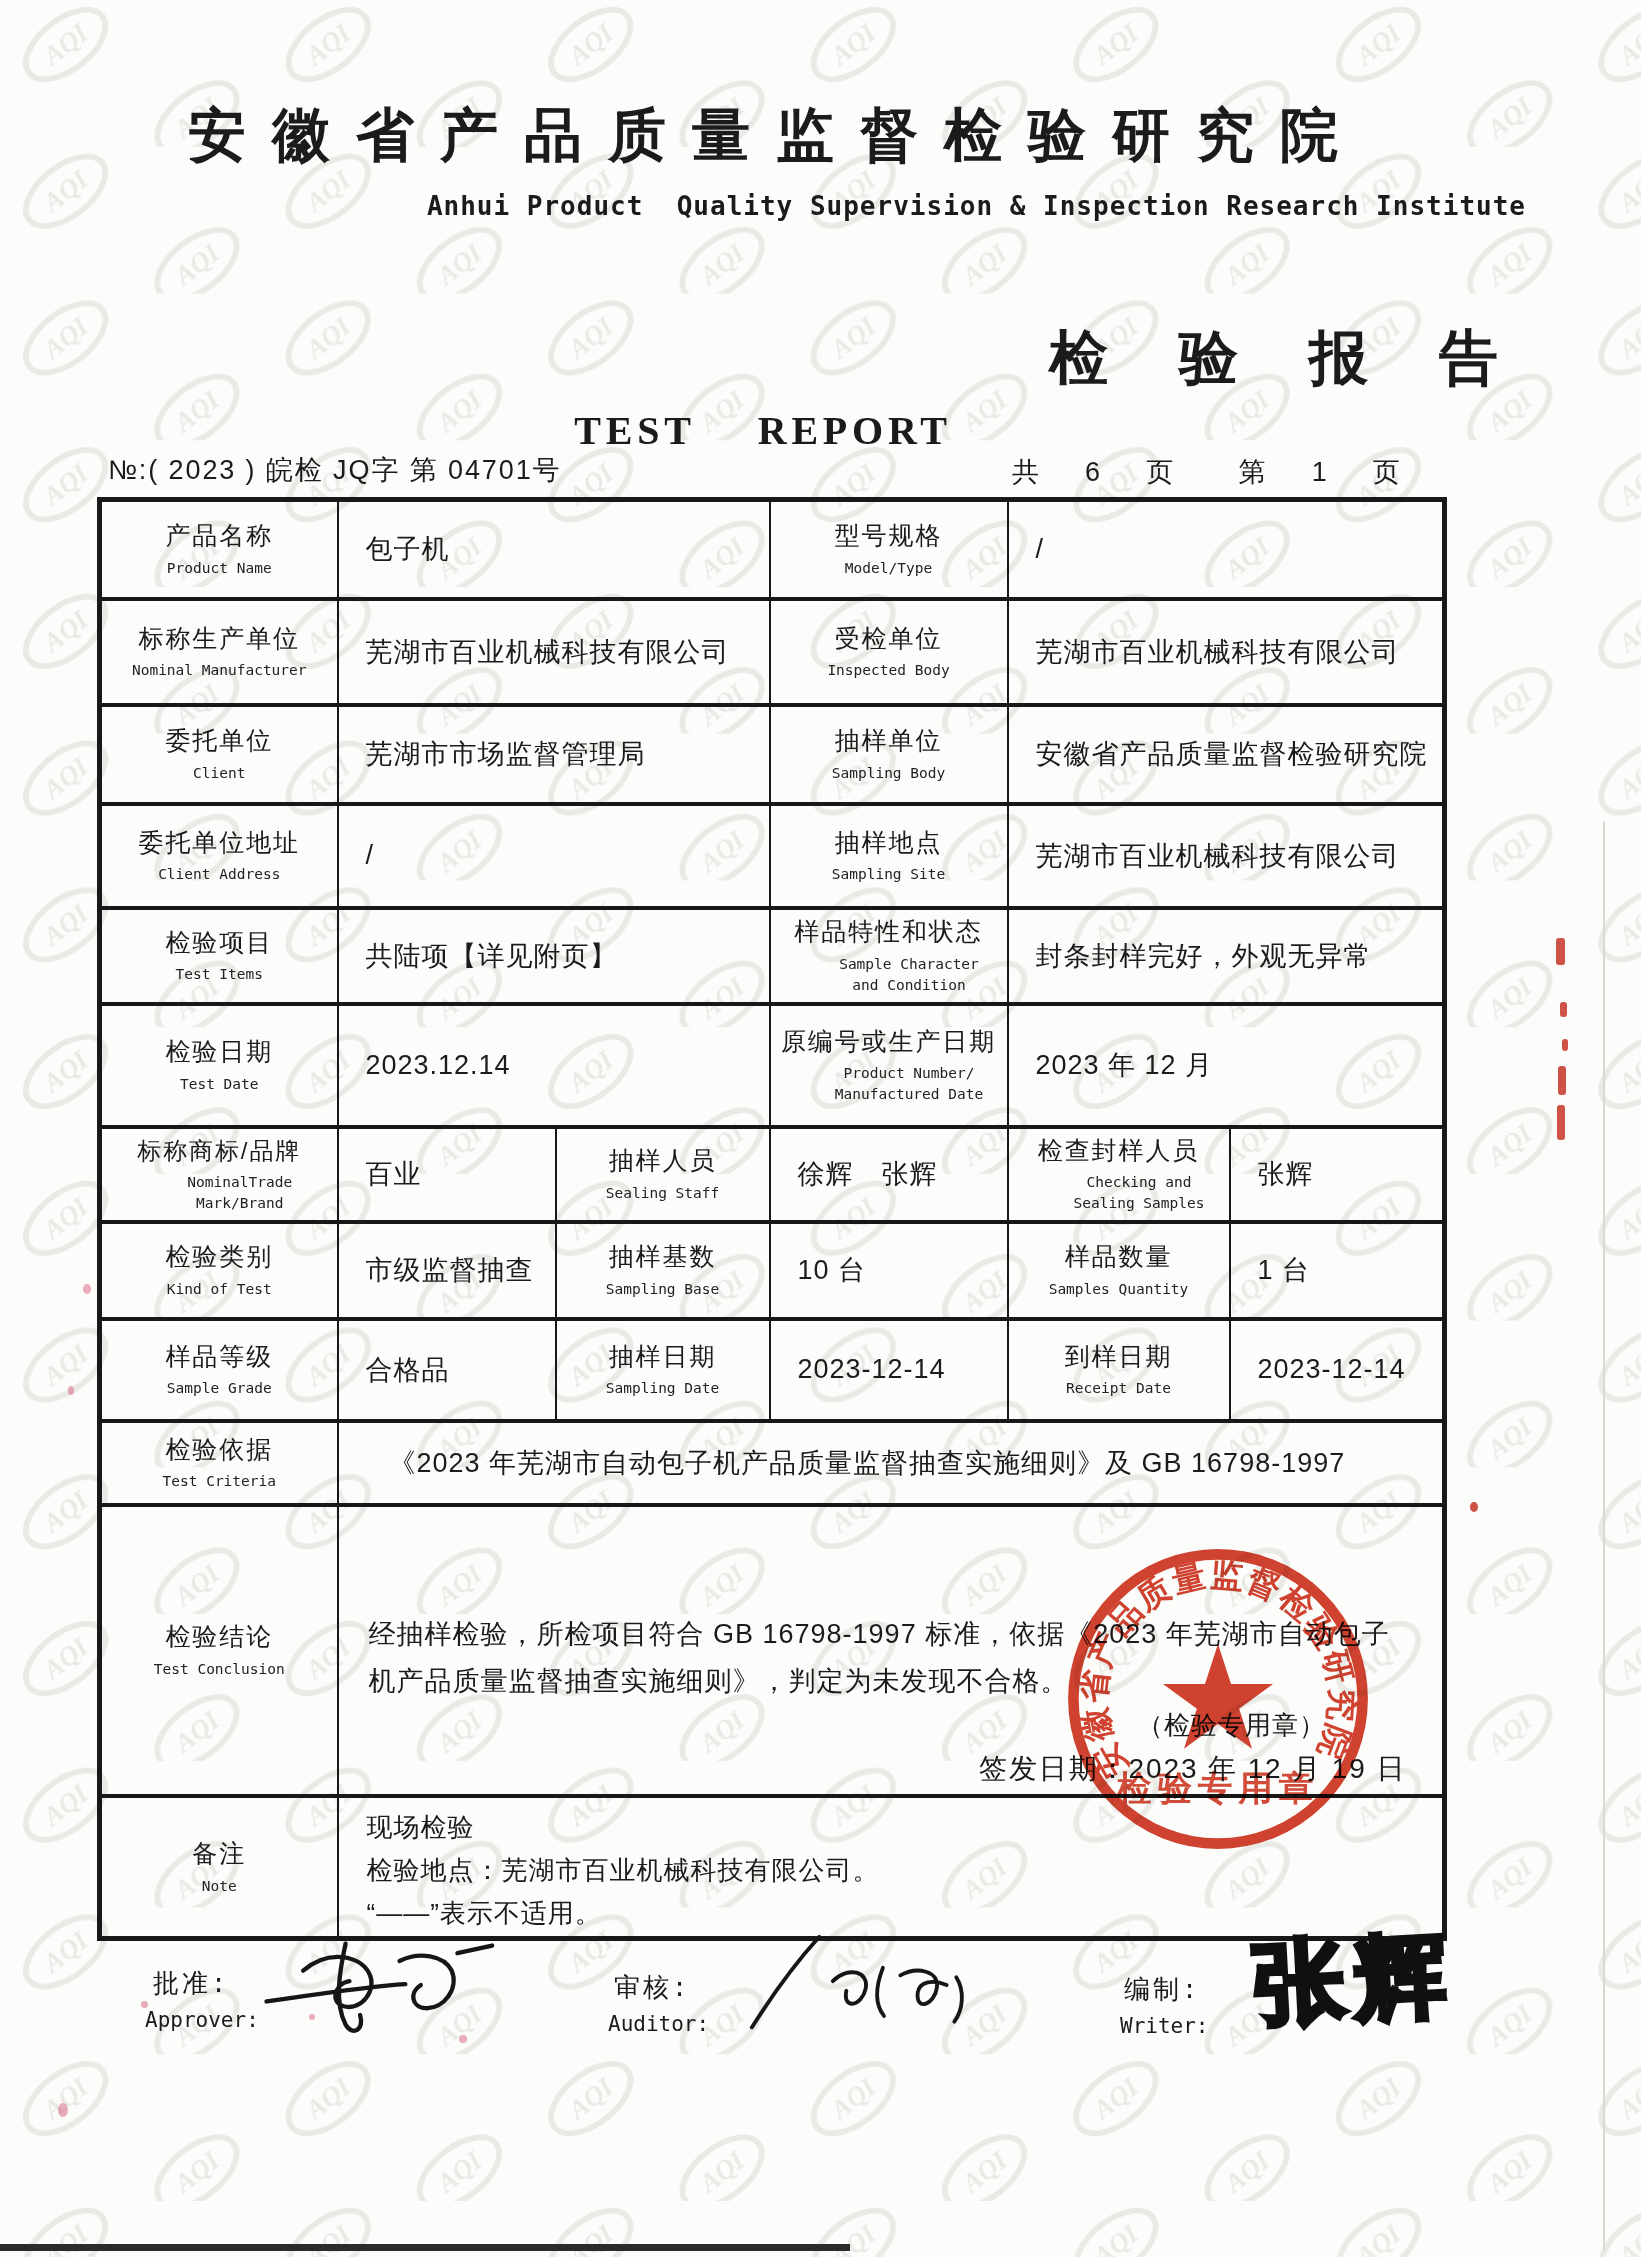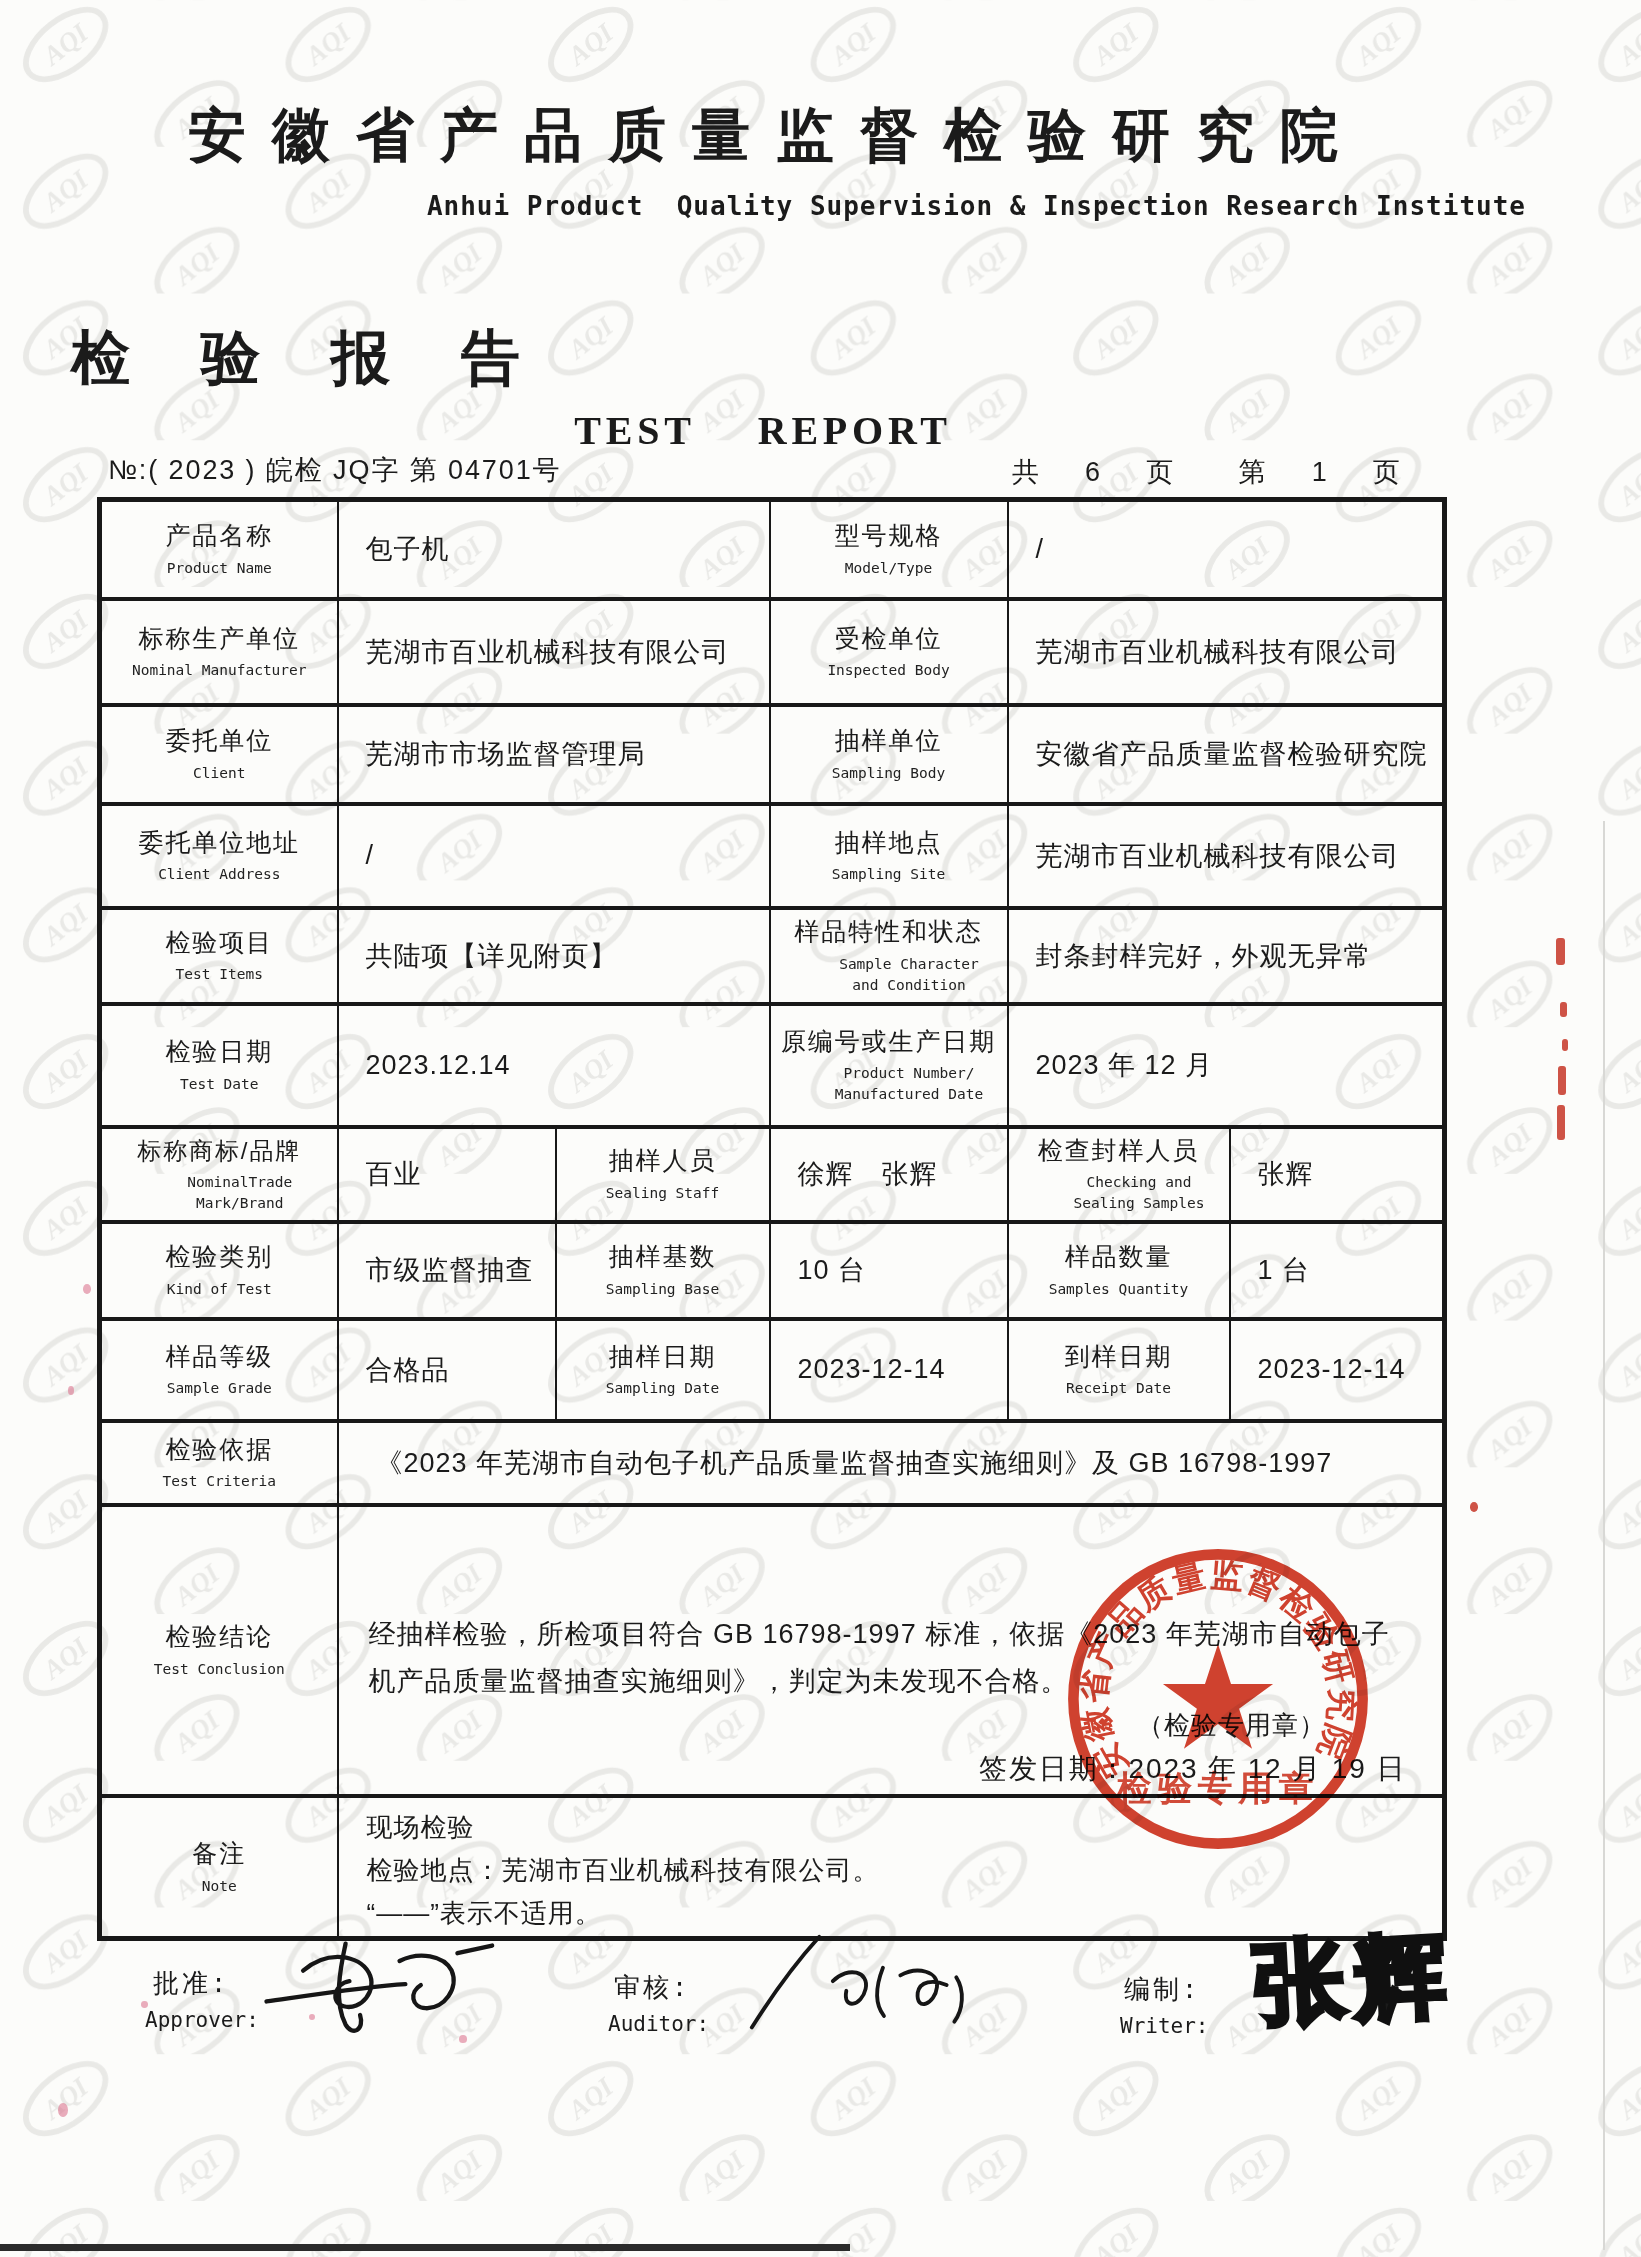--- a/index.html
+++ b/index.html
@@ -6,22 +6,22 @@
   .page{position:relative;width:1641px;height:2257px;background:#fcfcfa;overflow:hidden;
         font-family:"Liberation Sans","DejaVu Sans",sans-serif;color:#1b1b1b;}
   .abs{position:absolute;}
   
   .hdr{position:absolute;left:0;top:0;width:1526px;}
   .org-cn{position:absolute;top:97px;width:100%;text-align:center;
           font-size:58px;font-weight:700;letter-spacing:26px;text-indent:26px;white-space:nowrap;}
   .org-en{position:absolute;top:191px;width:100%;text-align:right;
           font-family:"DejaVu Sans Mono","Liberation Mono",monospace;
           font-size:26px;font-weight:700;letter-spacing:1px;white-space:pre;}
-  .title-cn{position:absolute;top:319px;width:100%;text-align:left;
-            font-size:59px;font-weight:700;letter-spacing:71px;text-indent:71px;white-space:nowrap;}
+  .title-cn{position:absolute;top:319px;width:100%;text-align:right;
+            font-size:59px;font-weight:700;letter-spacing:71px;text-indent:71px;white-space:nowrap;margin-left:43px;}
   .title-en{position:absolute;top:407px;width:100%;display:flex;justify-content:center;gap:62px;
             font-family:"Liberation Serif","DejaVu Serif",serif;font-size:40px;font-weight:700;letter-spacing:4.8px;}
   .report-no{position:absolute;left:108px;top:452px;font-size:27px;letter-spacing:1.9px;}
   .page-info{position:absolute;left:1012px;top:454px;display:flex;gap:46px;font-size:27px;}
   .page-info span{letter-spacing:19.3px;white-space:nowrap;}
   
   table.rpt{position:absolute;left:97px;top:497px;width:1346px;border-collapse:collapse;
             table-layout:fixed;border:5.8px solid #181818;}
   table.rpt td{border:2.9px solid #181818;border-top-width:4.8px;border-bottom-width:4.8px;
                vertical-align:middle;overflow:hidden;}
@@ -226,21 +226,21 @@
           <div class="cn">到样日期</div>
           <div class="en">Receipt Date</div>
         </td>
         <td class="val">2023-12-14</td>
       </tr>
       <tr style="height:84px">
         <td class="lab">
           <div class="cn">检验依据</div>
           <div class="en">Test Criteria</div>
         </td>
-        <td class="val" colspan="5" style="padding-left:37px">《2023 年芜湖市自动包子机产品质量监督抽查实施细则》及 GB 16798-1997</td>
+        <td class="val" colspan="5" style="padding-left:50px">《2023 年芜湖市自动包子机产品质量监督抽查实施细则》及 GB 16798-1997</td>
       </tr>
       <tr style="height:291px">
         <td class="lab">
           <div class="cn">检验结论</div>
           <div class="en">Test Conclusion</div>
         </td>
         <td class="topval" colspan="5">
           <div class="concl-text">经抽样检验，所检项目符合 GB 16798-1997 标准，依据《2023 年芜湖市自动包子机产品质量监督抽查实施细则》，判定为未发现不合格。</div>
         </td>
       </tr>

